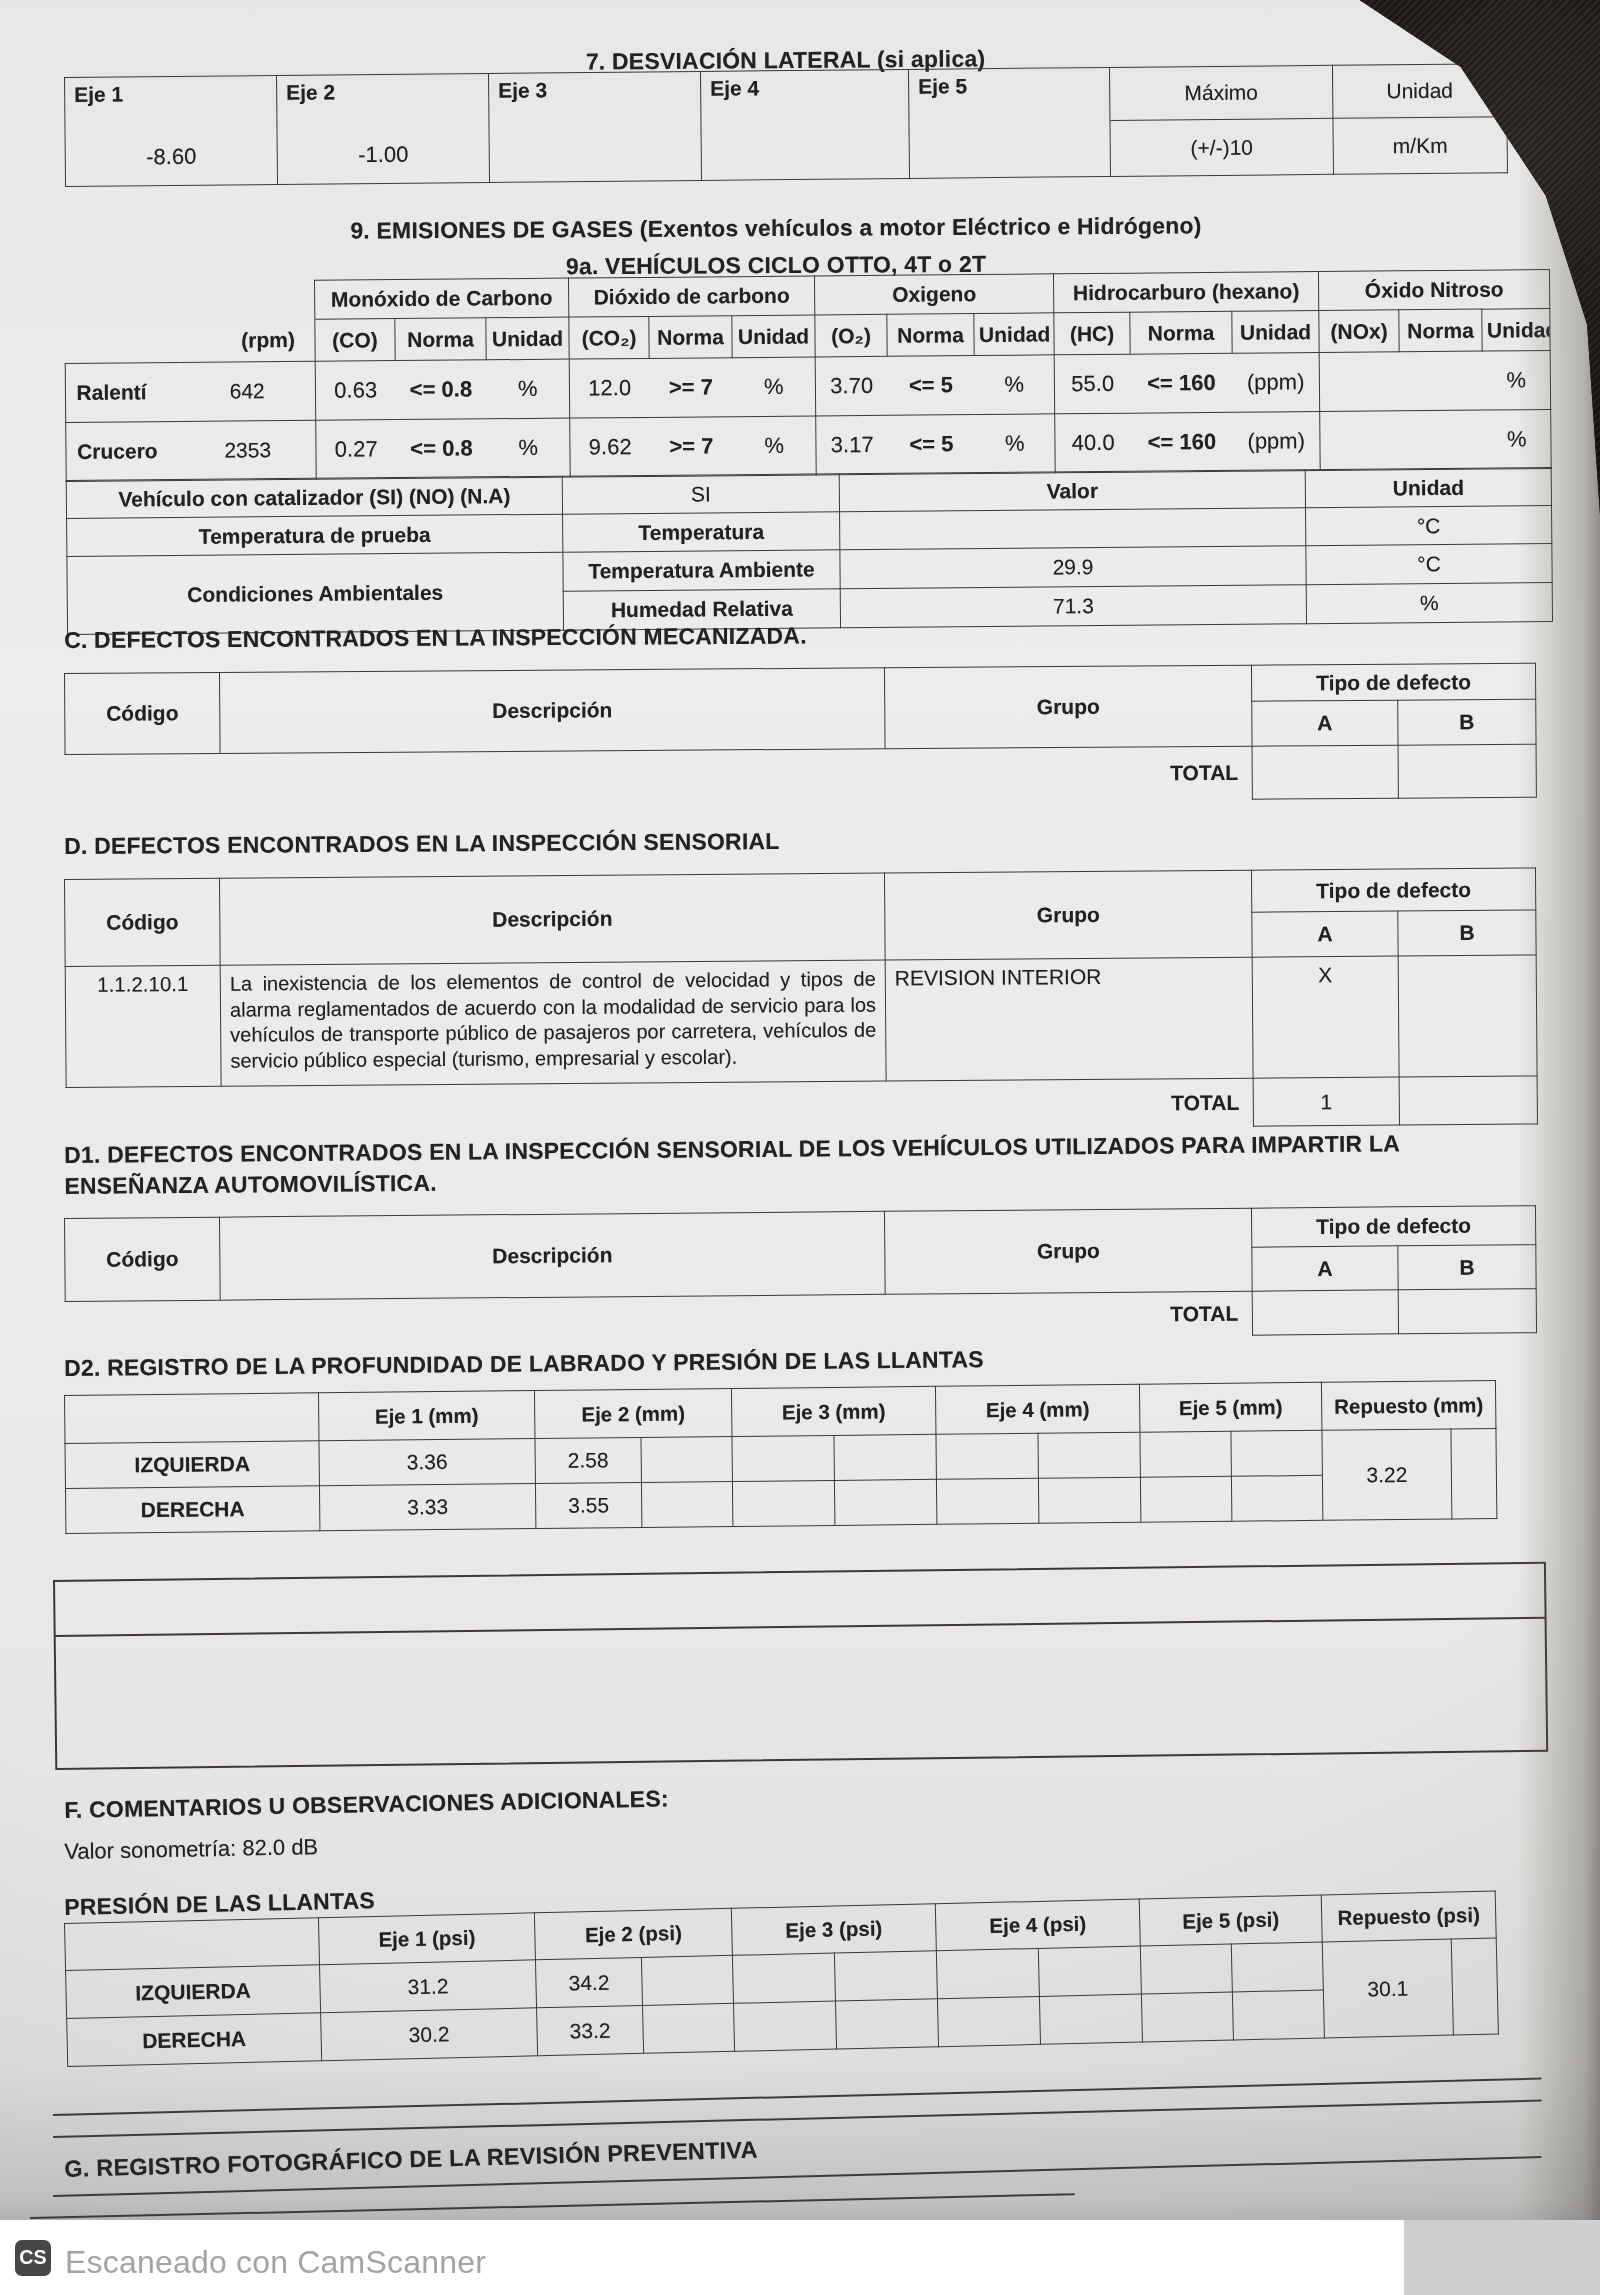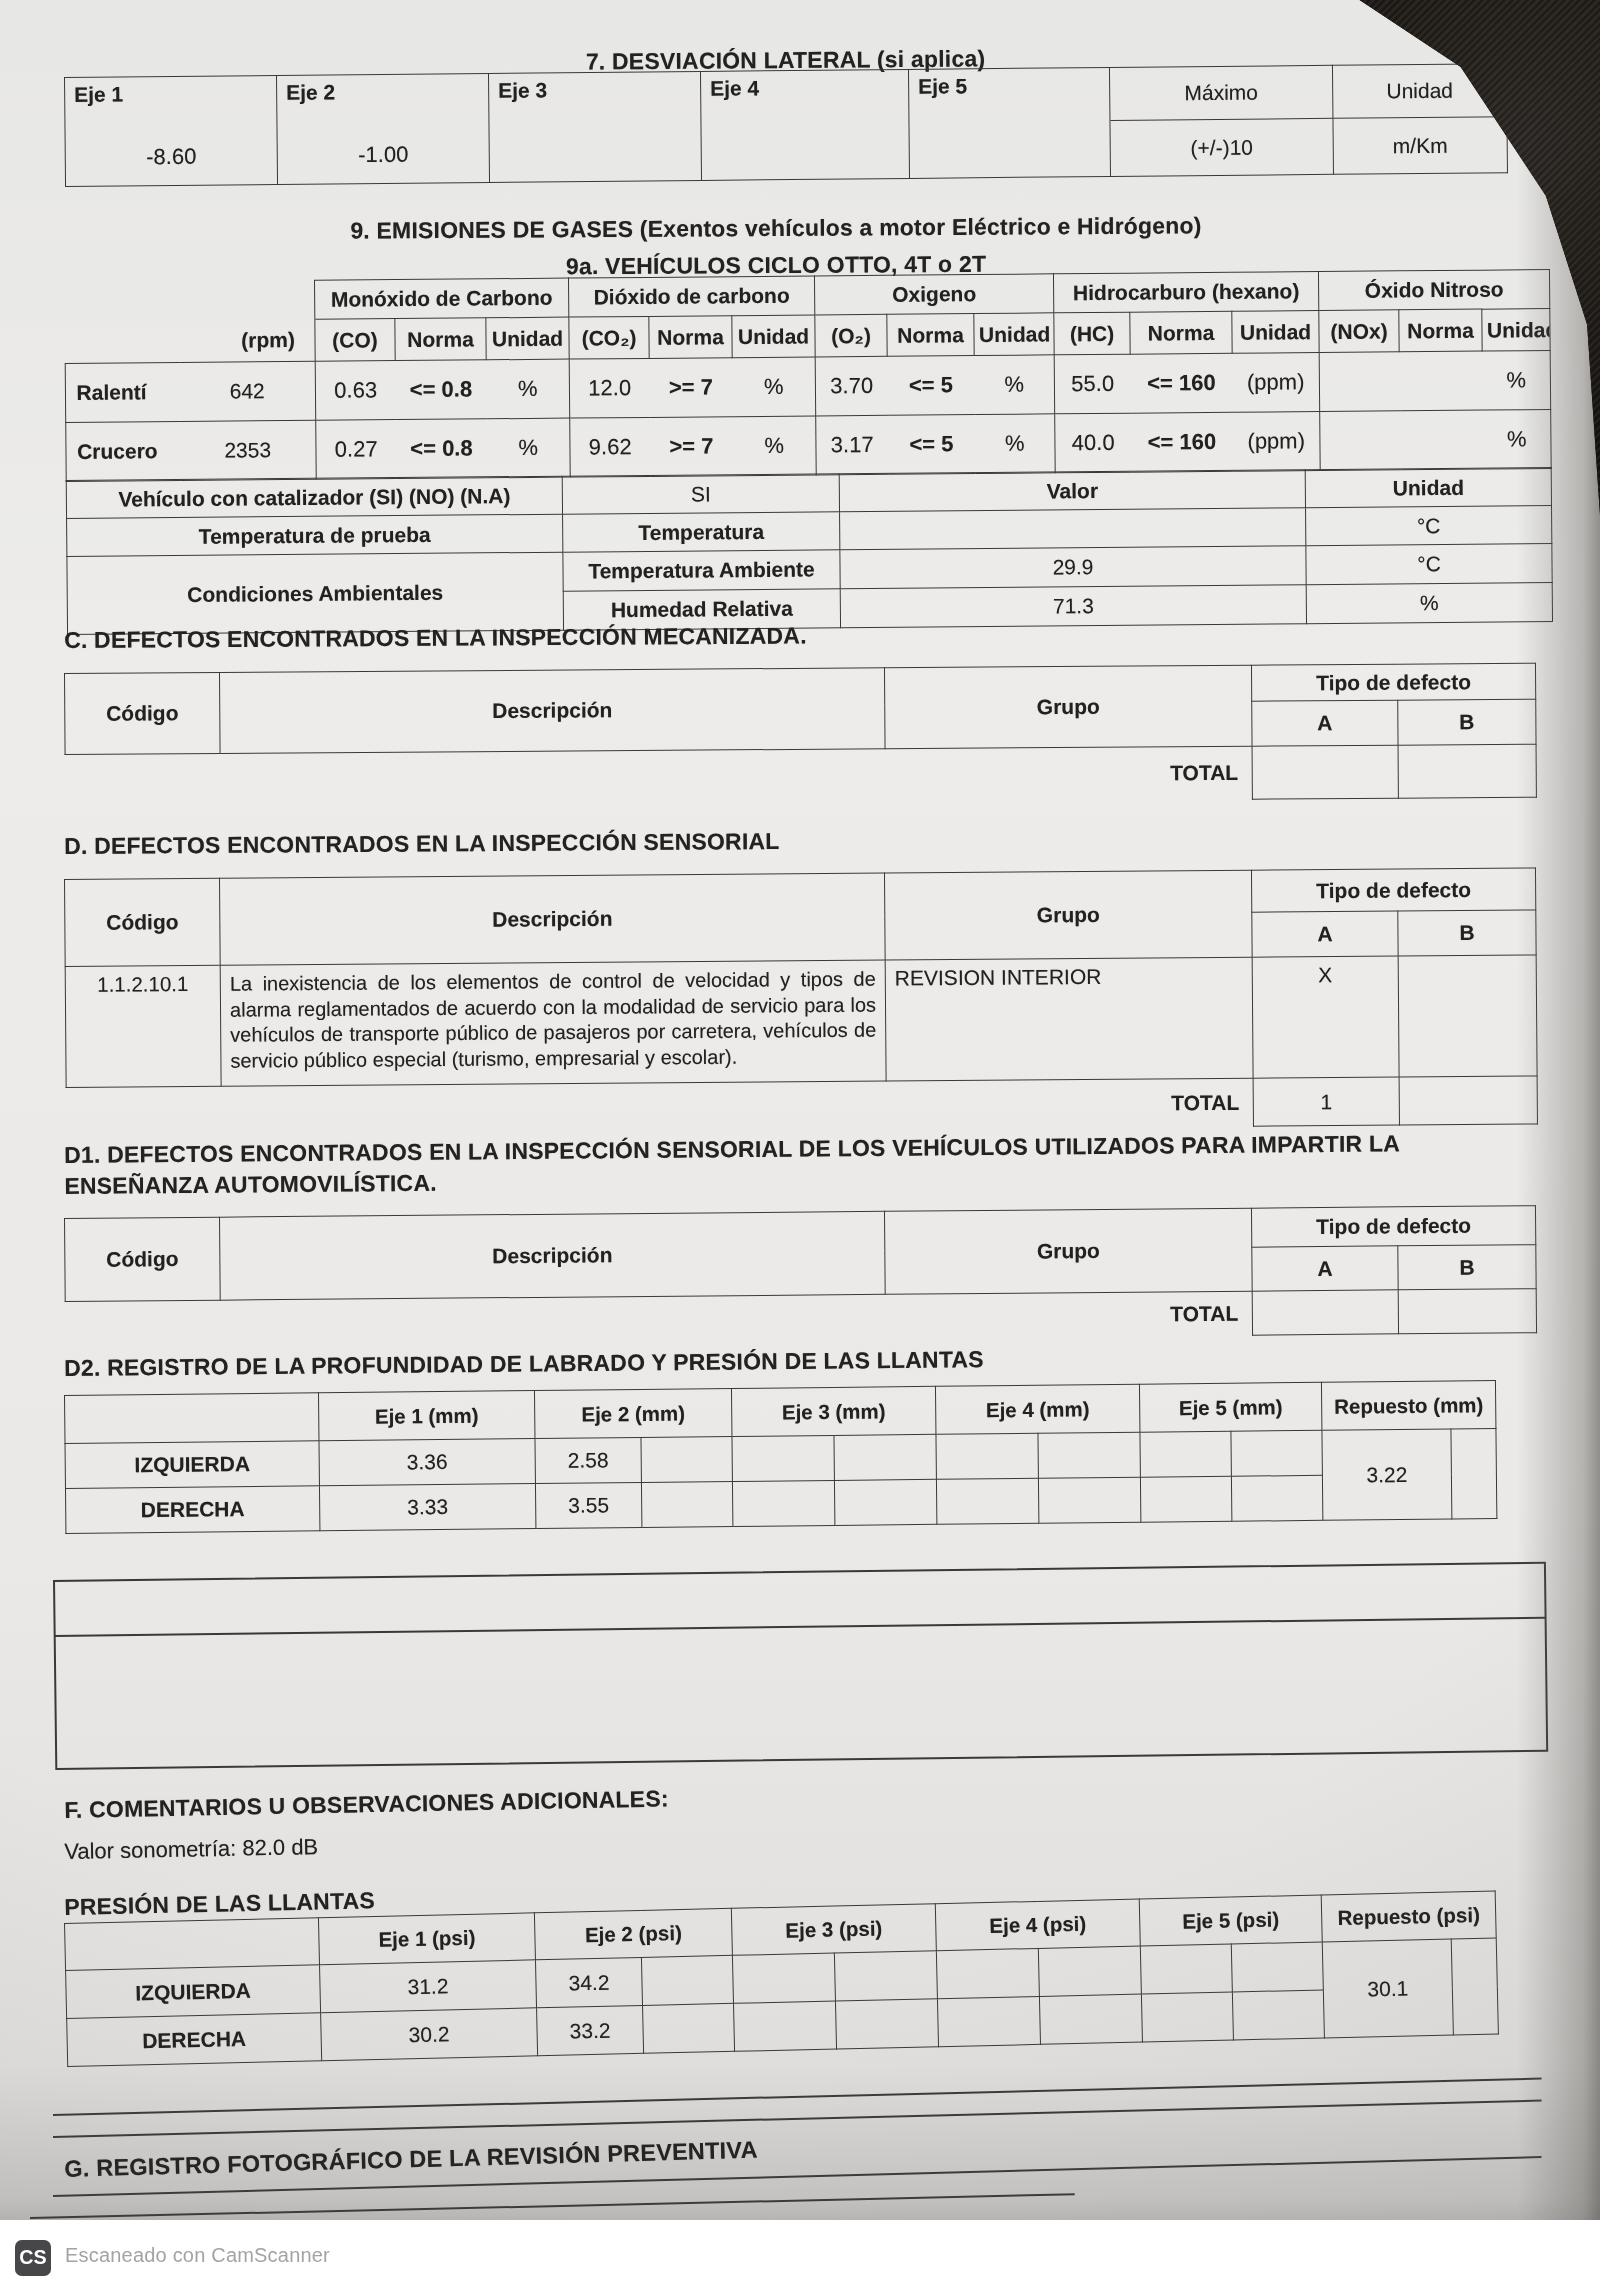--- a/index.html
+++ b/index.html
@@ -60,24 +60,24 @@
   .def td.mark{vertical-align:top;padding-top:6px;}
   .def td.tl{border:none;text-align:right;font-weight:bold;padding-right:13.6px;background:transparent;}
   
   .mm td{text-align:center;}
   .mm td.hd{font-weight:bold;font-size:20.5px;}
   .mm td.rl{font-weight:600;}
   .rule{position:absolute;height:2.3px;background:#3c3a38;transform-origin:left center;z-index:10;}
   .emptybox{position:absolute;border:2.3px solid #3b3836;z-index:5;}
   .emptybox .innerline{position:absolute;left:-0.8px;right:-0.8px;top:53px;height:2.3px;background:#3b3836;}
   
-  .footer{position:absolute;left:0;top:2220px;width:1600px;height:76px;background:#ffffff;z-index:60;}
+  .footer{position:absolute;left:0;top:2220px;width:1404px;height:76px;background:#ffffff;z-index:60;}
   .cs-logo{position:absolute;left:15px;top:19.7px;width:36px;height:36px;border-radius:6.8px;background:#47474a;
     color:#ffffff;font-weight:bold;font-size:19.7px;display:flex;align-items:center;justify-content:center;}
-  .cs-text{position:absolute;left:65px;top:23.5px;font-size:20px;color:#a3a3a5;letter-spacing:0.2px;}
+  .cs-text{position:absolute;left:65px;top:23.5px;font-size:32px;color:#a3a3a5;letter-spacing:0.2px;}
 </style>
 </head>
 <body>
 
 <div class="page">
 
   <div class="sec title ctr" style="left:64px;top:47px;width:1443px;transform:rotate(-0.45deg);">7. DESVIACIÓN LATERAL (si aplica)</div>
   <div class="sec" style="left:64px;top:77px;transform:rotate(-0.55deg);transform-origin:left top;">
     <table class="t7" style="width:1443px;">
       <colgroup>

